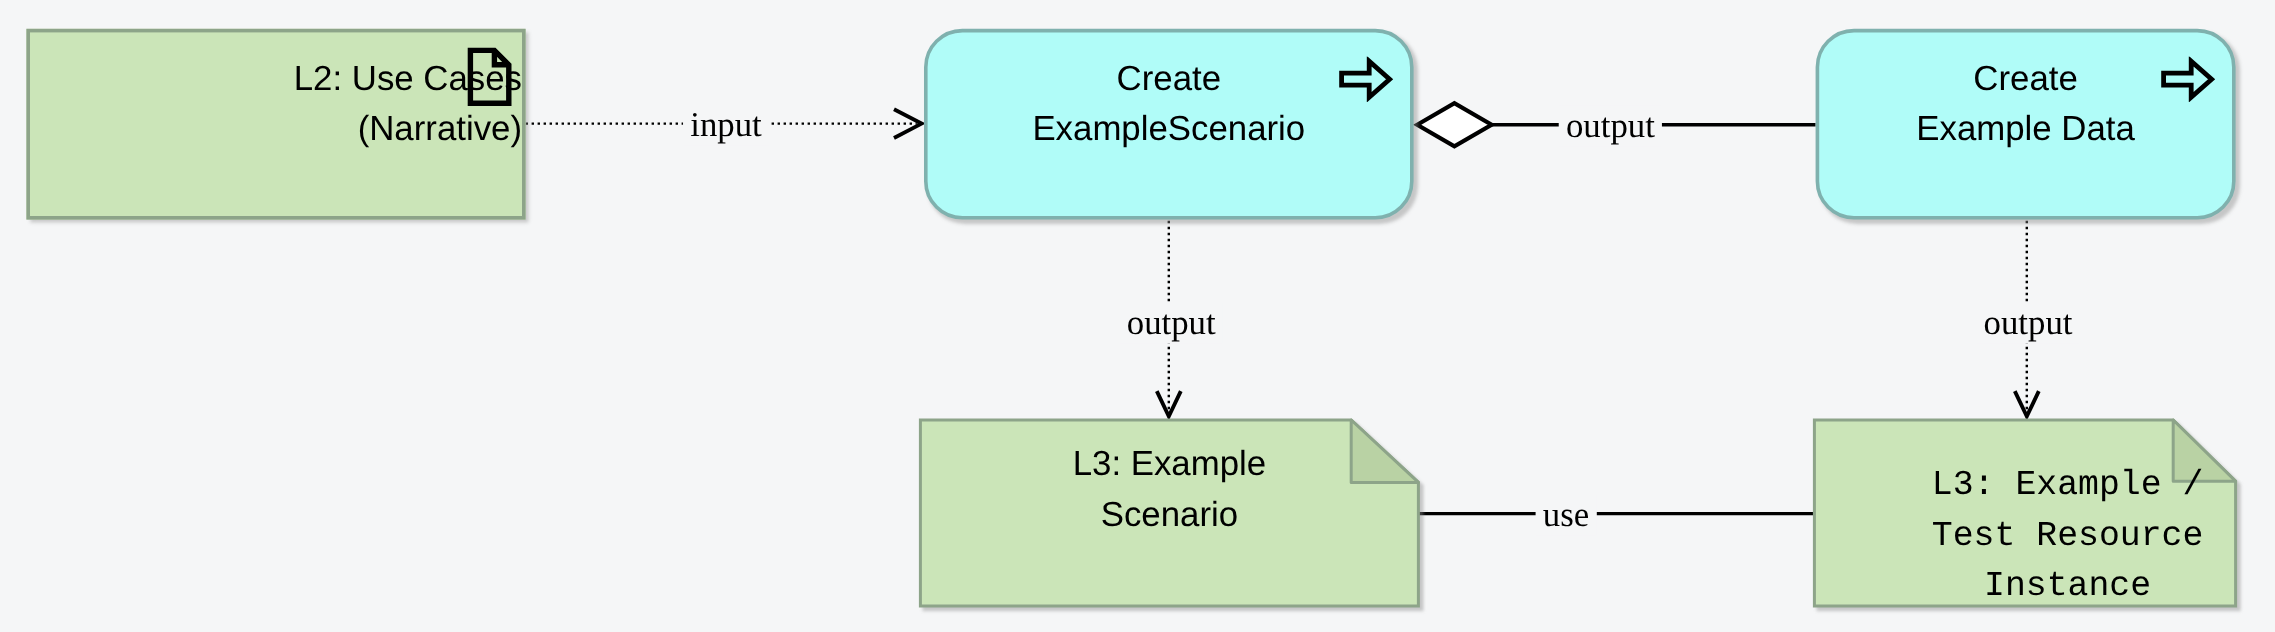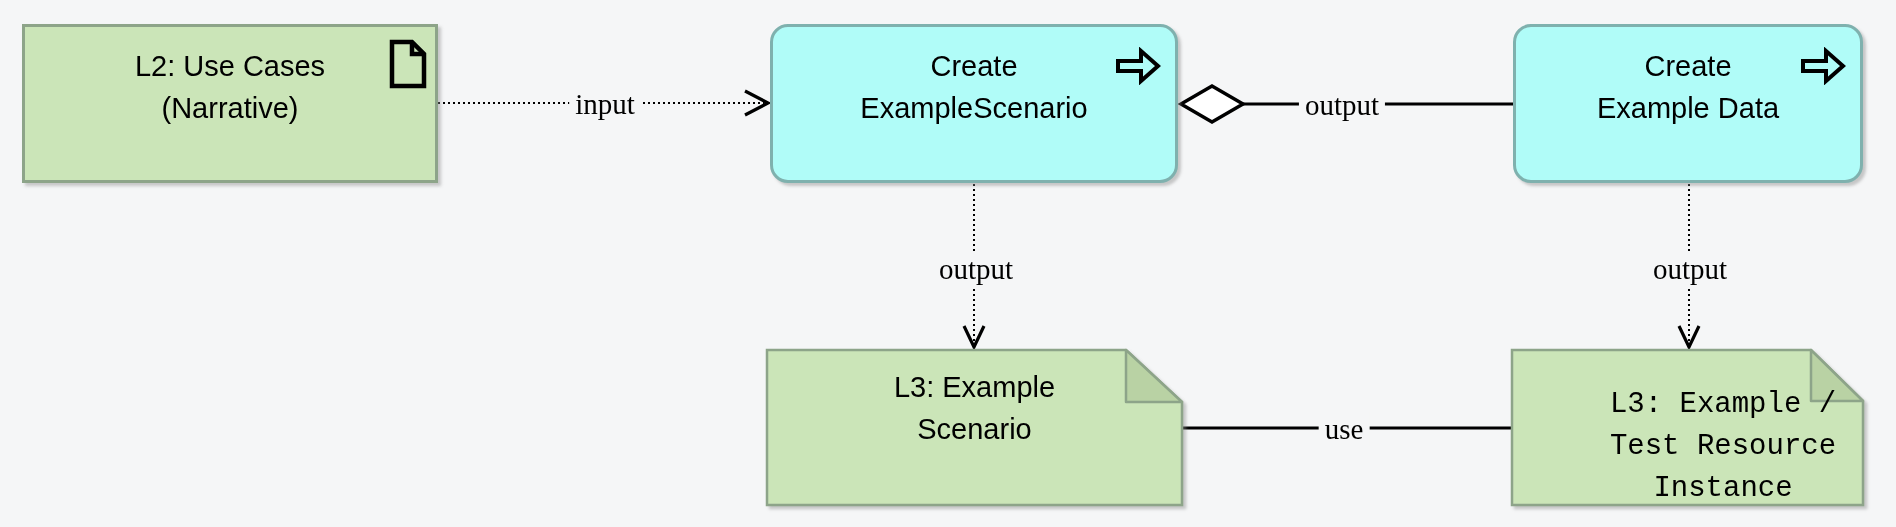--- a/index.html
+++ b/index.html
@@ -36,25 +36,26 @@
     line-height: 42px;
     padding-top: 18px;
   }
   .node-label, .note-label-text { white-space: pre-line; }
   .rect-node {
     left: 22px; top: 24px;
     width: 416px; height: 159px;
     background: var(--green-fill);
     border: 3px solid var(--green-stroke);
     box-shadow: 3px 3px 3px rgba(140,140,140,0.45);
+    text-align: right;
   }
   .process-node {
     background: var(--cyan-fill);
     border: 3px solid var(--cyan-stroke);
-    border-radius: 18px;
+    border-radius: 32px;
     box-shadow: 3px 3px 3px rgba(140,140,140,0.45);
   }
   .process-1 { left: 770px; top: 24px; width: 408px; height: 159px; }
   .process-2 { left: 1513px; top: 24px; width: 350px; height: 159px; }
   .doc-icon { position: absolute; top: 12px; right: 7px; }
   .arrow-icon { position: absolute; top: 20px; right: 14px; }
   .note-label {
     position: absolute;
     box-sizing: border-box;
     text-align: center;
@@ -71,21 +72,21 @@
     padding: 0 6px;
     font-size: 29px;
     line-height: 34px;
     white-space: nowrap;
     font-family: Liberation Serif, serif;
   }
   .lbl-input   { left: 605px;  top: 104px; }
   .lbl-include { left: 1342px; top: 105px; }
   .lbl-output1 { left: 976px;  top: 269px; }
   .lbl-output2 { left: 1690px; top: 269px; }
-  .lbl-use     { left: 1344px; top: 429px; }
+  .lbl-use     { left: 1305px; top: 429px; }
   .note-body { fill: var(--green-fill); stroke: var(--green-stroke); stroke-width: 2.5; }
   .note-fold { fill: var(--note-fold);  stroke: var(--green-stroke); stroke-width: 2.5; stroke-linejoin: round; }
   .edge-dotted { stroke: var(--line); stroke-width: 2; stroke-dasharray: 2 3; fill: none; }
   .edge-solid  { stroke: var(--line); stroke-width: 2.8; fill: none; }
   .arrowhead-open { stroke: var(--line); stroke-width: 3.2; fill: none; stroke-linejoin: miter; }
   .diamond { fill: #ffffff; stroke: var(--line); stroke-width: 3.5; stroke-linejoin: miter; }
   .icon-stroke { stroke: var(--line); fill: none; stroke-linejoin: miter; }
 </style>
 </head>
 <body>

